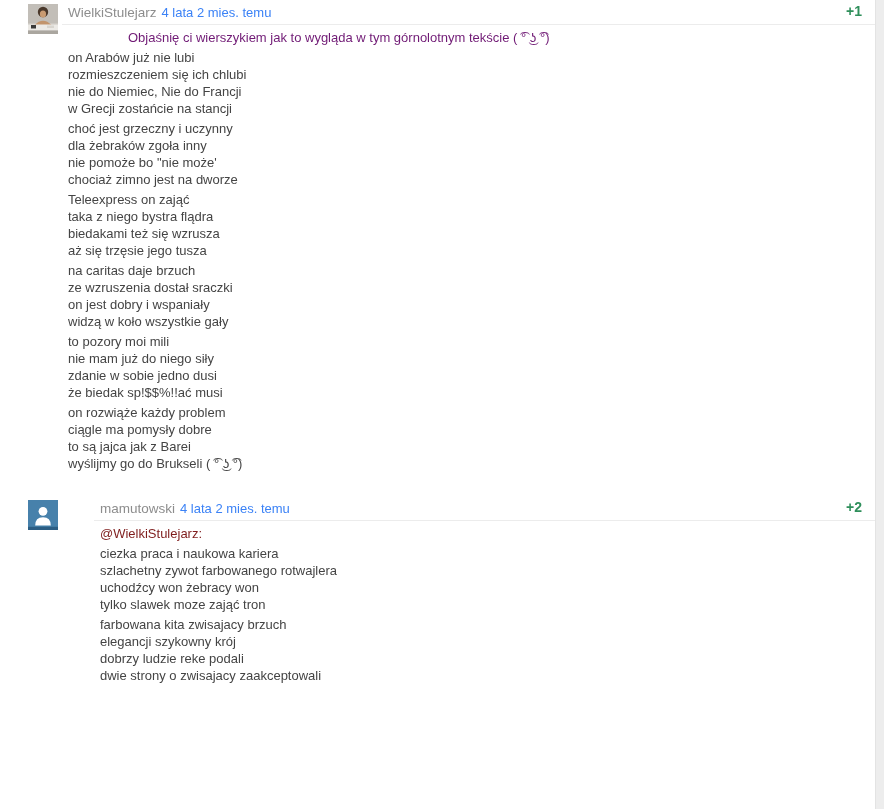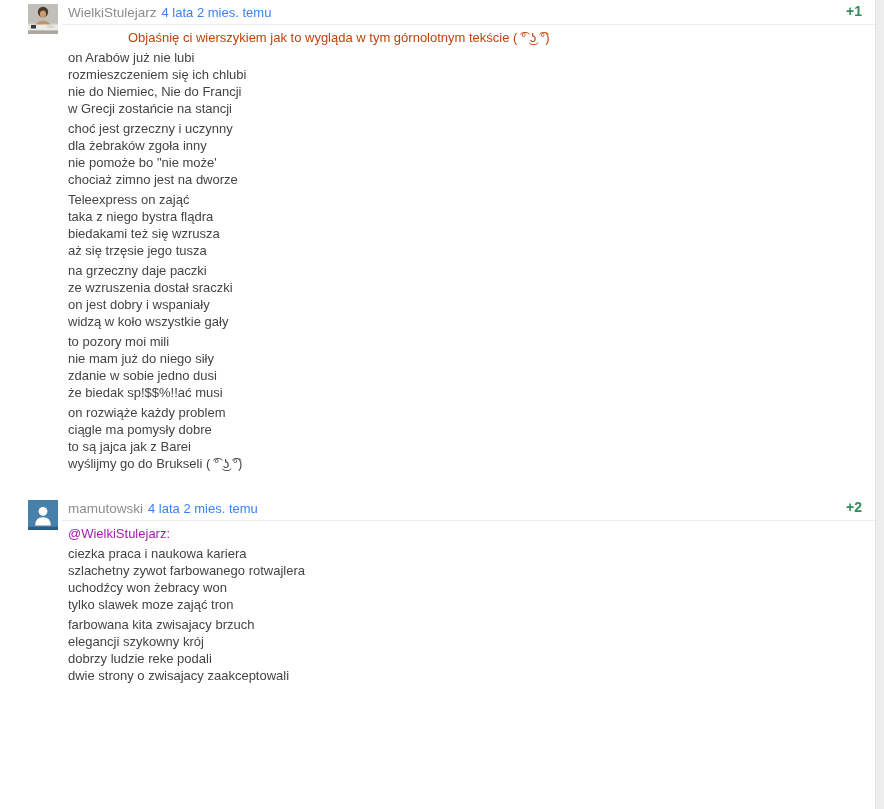--- a/index.html
+++ b/index.html
@@ -25,20 +25,21 @@
     height: 100%;
     background: #ededed;
     border-left: 1px solid #e3e3e3;
     box-sizing: border-box;
   }
   .comment {
     position: relative;
   }
   .comment-2 {
     margin-top: 24px;
+    padding-left: 32px;
   }
   .avatar {
     position: absolute;
     left: 28px;
     top: 4px;
     width: 30px;
     height: 30px;
     cursor: pointer;
   }
   .avatar svg { display: block; }
@@ -68,28 +69,28 @@
     font-weight: bold;
     font-size: 14px;
     color: #2f8f5b;
     cursor: pointer;
   }
   .comment-body {
     margin-left: 68px;
     line-height: 17px;
   }
   .intro-line {
-    color: #c2410c;
+    color: #701a75;
     margin: 4px 0 0 60px;
   }
   .mention-line {
     margin-top: 4px;
   }
   .mention-link {
-    color: #a21caf;
+    color: #7f1d1d;
     text-decoration: none;
     cursor: pointer;
   }
   .stanza {
     margin-top: 3px;
   }
   .poem-line {
     white-space: pre-wrap;
   }
 </style>
@@ -129,21 +130,21 @@
           <div class="poem-line">nie pomoże bo "nie może'</div>
           <div class="poem-line">chociaż zimno jest na dworze</div>
         </div>
         <div class="stanza">
           <div class="poem-line">Teleexpress on zająć</div>
           <div class="poem-line">taka z niego bystra flądra</div>
           <div class="poem-line">biedakami też się wzrusza</div>
           <div class="poem-line">aż się trzęsie jego tusza</div>
         </div>
         <div class="stanza">
-          <div class="poem-line">na grzeczny daje paczki</div>
+          <div class="poem-line">na caritas daje brzuch</div>
           <div class="poem-line">ze wzruszenia dostał sraczki</div>
           <div class="poem-line">on jest dobry i wspaniały</div>
           <div class="poem-line">widzą w koło wszystkie gały</div>
         </div>
         <div class="stanza">
           <div class="poem-line">to pozory moi mili</div>
           <div class="poem-line">nie mam już do niego siły</div>
           <div class="poem-line">zdanie w sobie jedno dusi</div>
           <div class="poem-line">że biedak sp!$$%!!ać musi</div>
         </div>

